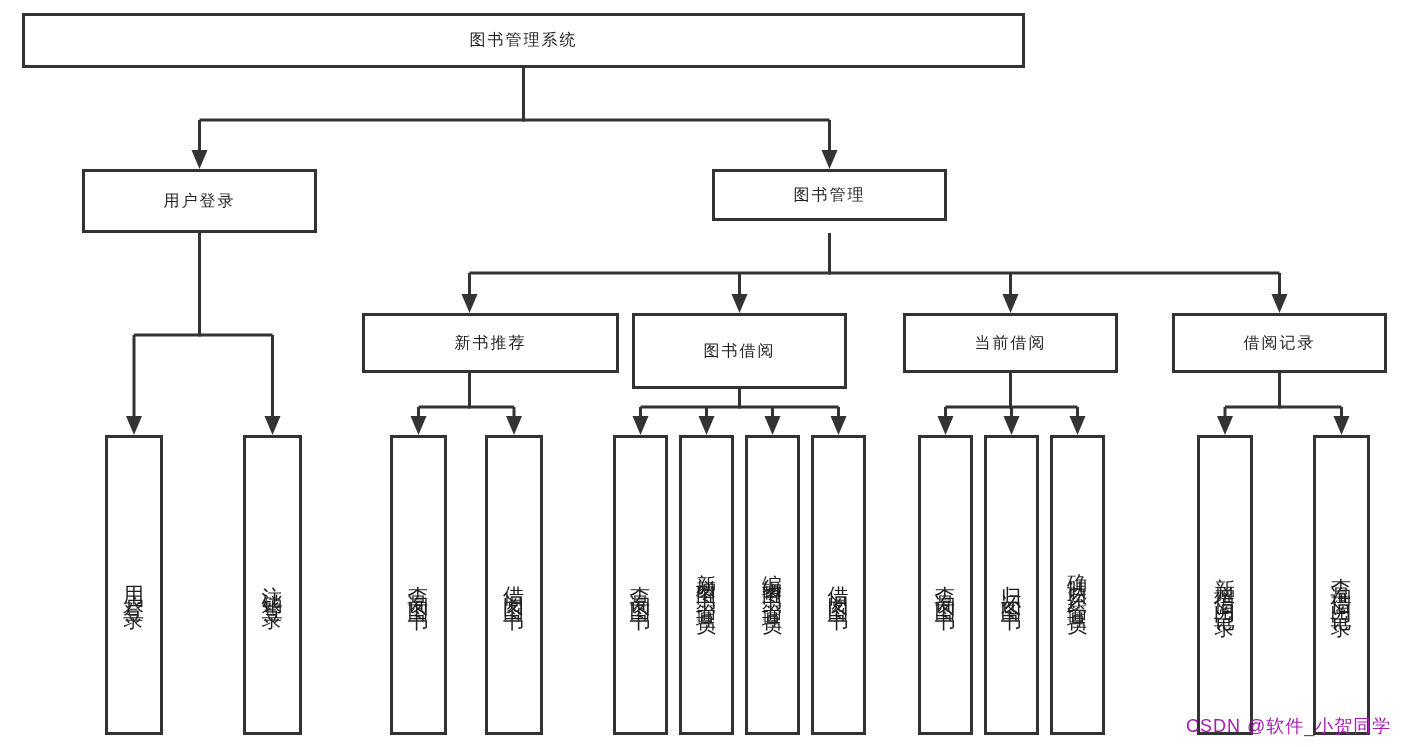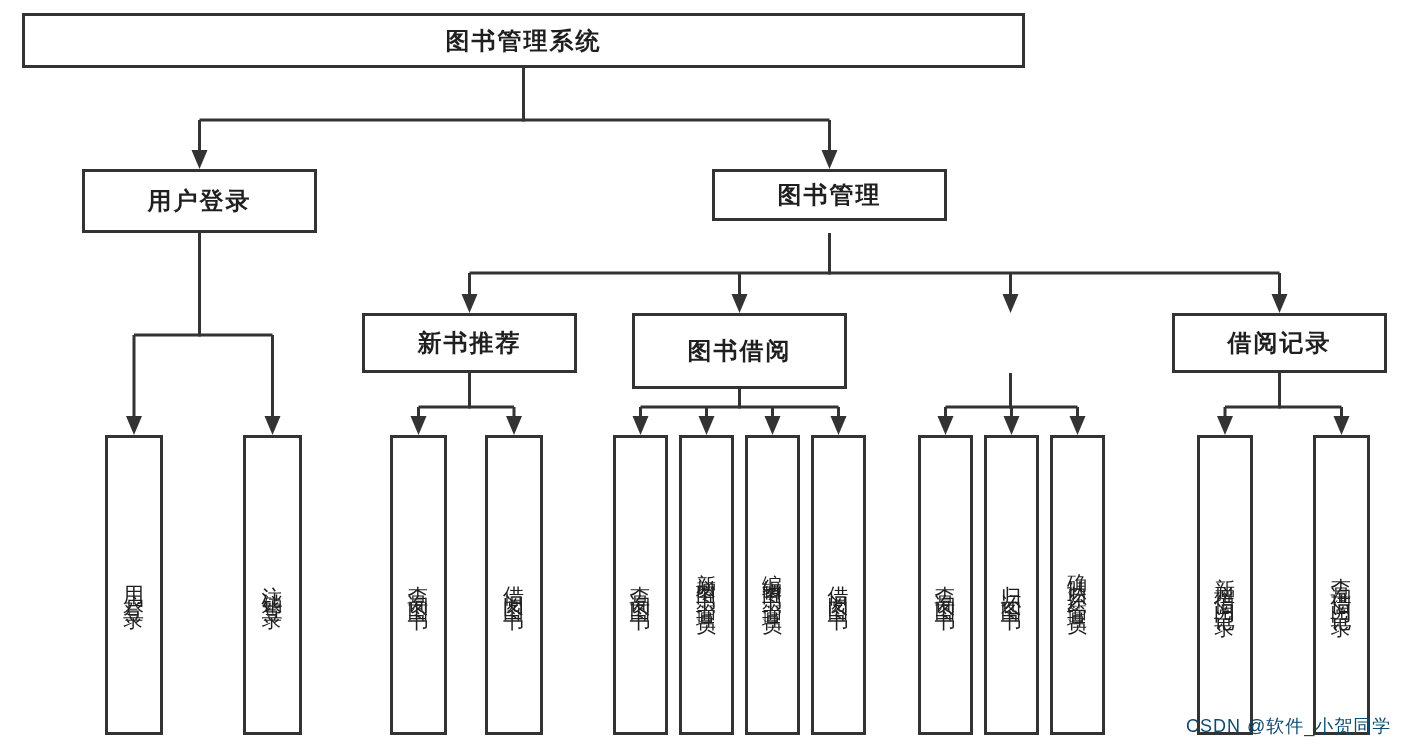--- a/index.html
+++ b/index.html
@@ -34,43 +34,42 @@
     position: absolute;
     box-sizing: border-box;
     border: 3px solid #333333;
     background: #ffffff;
     display: flex;
     align-items: center;
     justify-content: center;
     color: #1f1f1f;
   }
   .h-label {
-    font-size: 24px;
+    font-size: 16px;
     letter-spacing: 2px;
     white-space: nowrap;
-    font-weight: bold;
   }
   .leaf .v-label {
     writing-mode: vertical-rl;
     text-orientation: mixed;
     font-size: 21px;
     letter-spacing: 8px;
     line-height: 1;
     white-space: nowrap;
   }
   .leaf.long .v-label {
     letter-spacing: 6px;
     font-size: 20px;
   }
   #watermark {
     position: absolute;
     left: 1186px;
     top: 714px;
     font-size: 18px;
-    color: #0c4a6e;
+    color: #a21caf;
     white-space: nowrap;
     letter-spacing: 1px;
   }
 </style>
 </head>
 <body>
 
 <div id="stage">
 
   <svg id="connectors" viewBox="0 0 1405 747" xmlns="http://www.w3.org/2000/svg">
@@ -153,26 +152,29 @@
     <span class="h-label">图书管理系统</span>
   </div>
 
   <div class="box" style="left:82px; top:169px; width:235px; height:64px;">
     <span class="h-label">用户登录</span>
   </div>
   <div class="box" style="left:712px; top:169px; width:235px; height:52px;">
     <span class="h-label">图书管理</span>
   </div>
 
-  <div class="box" style="left:362px; top:313px; width:215px; height:60px;">
+  <div class="box" style="left:362px; top:313px; width:257px; height:60px;">
     <span class="h-label">新书推荐</span>
   </div>
   <div class="box" style="left:632px; top:313px; width:215px; height:76px;">
     <span class="h-label">图书借阅</span>
   </div>
+  <div class="box" style="left:903px; top:313px; width:215px; height:60px;">
+    <span class="h-label">当前借阅</span>
+  </div>
   <div class="box" style="left:1172px; top:313px; width:215px; height:60px;">
     <span class="h-label">借阅记录</span>
   </div>
 
   <div class="box leaf" style="left:105px; top:435px; width:58px; height:300px;">
     <span class="v-label">用户登录</span>
   </div>
   <div class="box leaf" style="left:243px; top:435px; width:59px; height:300px;">
     <span class="v-label">注销登录</span>
   </div>

